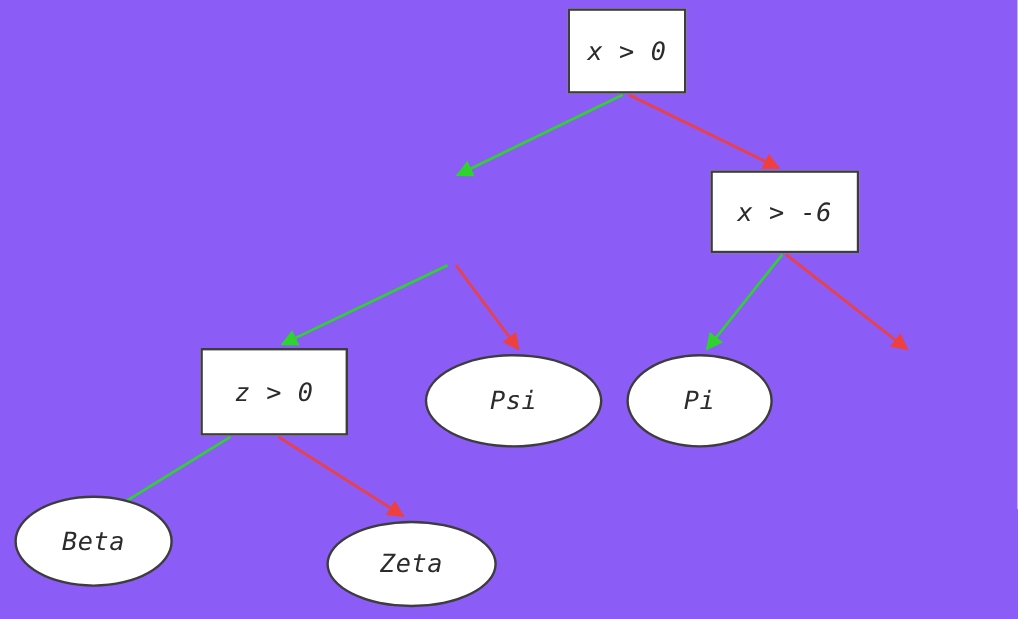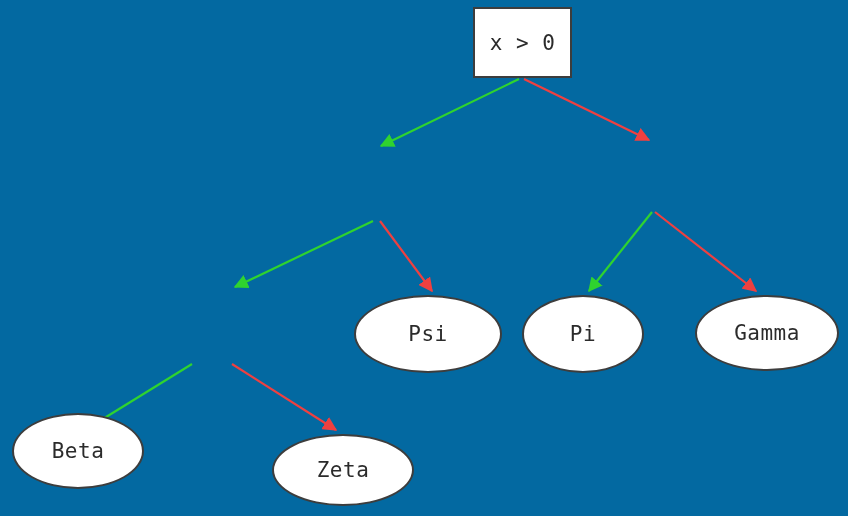--- a/index.html
+++ b/index.html
@@ -5,22 +5,23 @@
   html, body {
     margin: 0;
     padding: 0;
     background: #ffffff;
     font-family: "DejaVu Sans Mono", "Liberation Mono", monospace;
   }
   #stage {
     position: relative;
     width: 848px;
     height: 516px;
-    background: #0369a1;
+    background: #8b5cf6;
     overflow: hidden;
+    font-style: italic;
   }
   #edges {
     position: absolute;
     left: 0; top: 0;
     width: 848px;
     height: 516px;
   }
   .node {
     position: absolute;
     box-sizing: border-box;
@@ -68,20 +69,21 @@
     <line x1="524" y1="79" x2="649" y2="140" stroke="#ef4040" stroke-width="2.2" marker-end="url(#arrow-red)"></line>
     <line x1="373" y1="221" x2="235" y2="287" stroke="#2fd32f" stroke-width="2.2" marker-end="url(#arrow-green)"></line>
     <line x1="380" y1="221" x2="432" y2="291" stroke="#ef4040" stroke-width="2.2" marker-end="url(#arrow-red)"></line>
     <line x1="652" y1="212" x2="589" y2="291" stroke="#2fd32f" stroke-width="2.2" marker-end="url(#arrow-green)"></line>
     <line x1="655" y1="212" x2="756" y2="291" stroke="#ef4040" stroke-width="2.2" marker-end="url(#arrow-red)"></line>
     <line x1="192" y1="364" x2="85" y2="430" stroke="#2fd32f" stroke-width="2.2" marker-end="url(#arrow-green)"></line>
     <line x1="232" y1="364" x2="336" y2="430" stroke="#ef4040" stroke-width="2.2" marker-end="url(#arrow-red)"></line>
   </svg>
 
   <div id="node-root" class="node box">x &gt; 0</div>
+  <div id="node-x6" class="node box">x &gt; -6</div>
+  <div id="node-z" class="node box">z &gt; 0</div>
 
   <div id="node-psi" class="node ellipse">Psi</div>
   <div id="node-pi" class="node ellipse">Pi</div>
-  <div id="node-gamma" class="node ellipse">Gamma</div>
   <div id="node-beta" class="node ellipse">Beta</div>
   <div id="node-zeta" class="node ellipse">Zeta</div>
 
 </div>
 
 </body></html>

